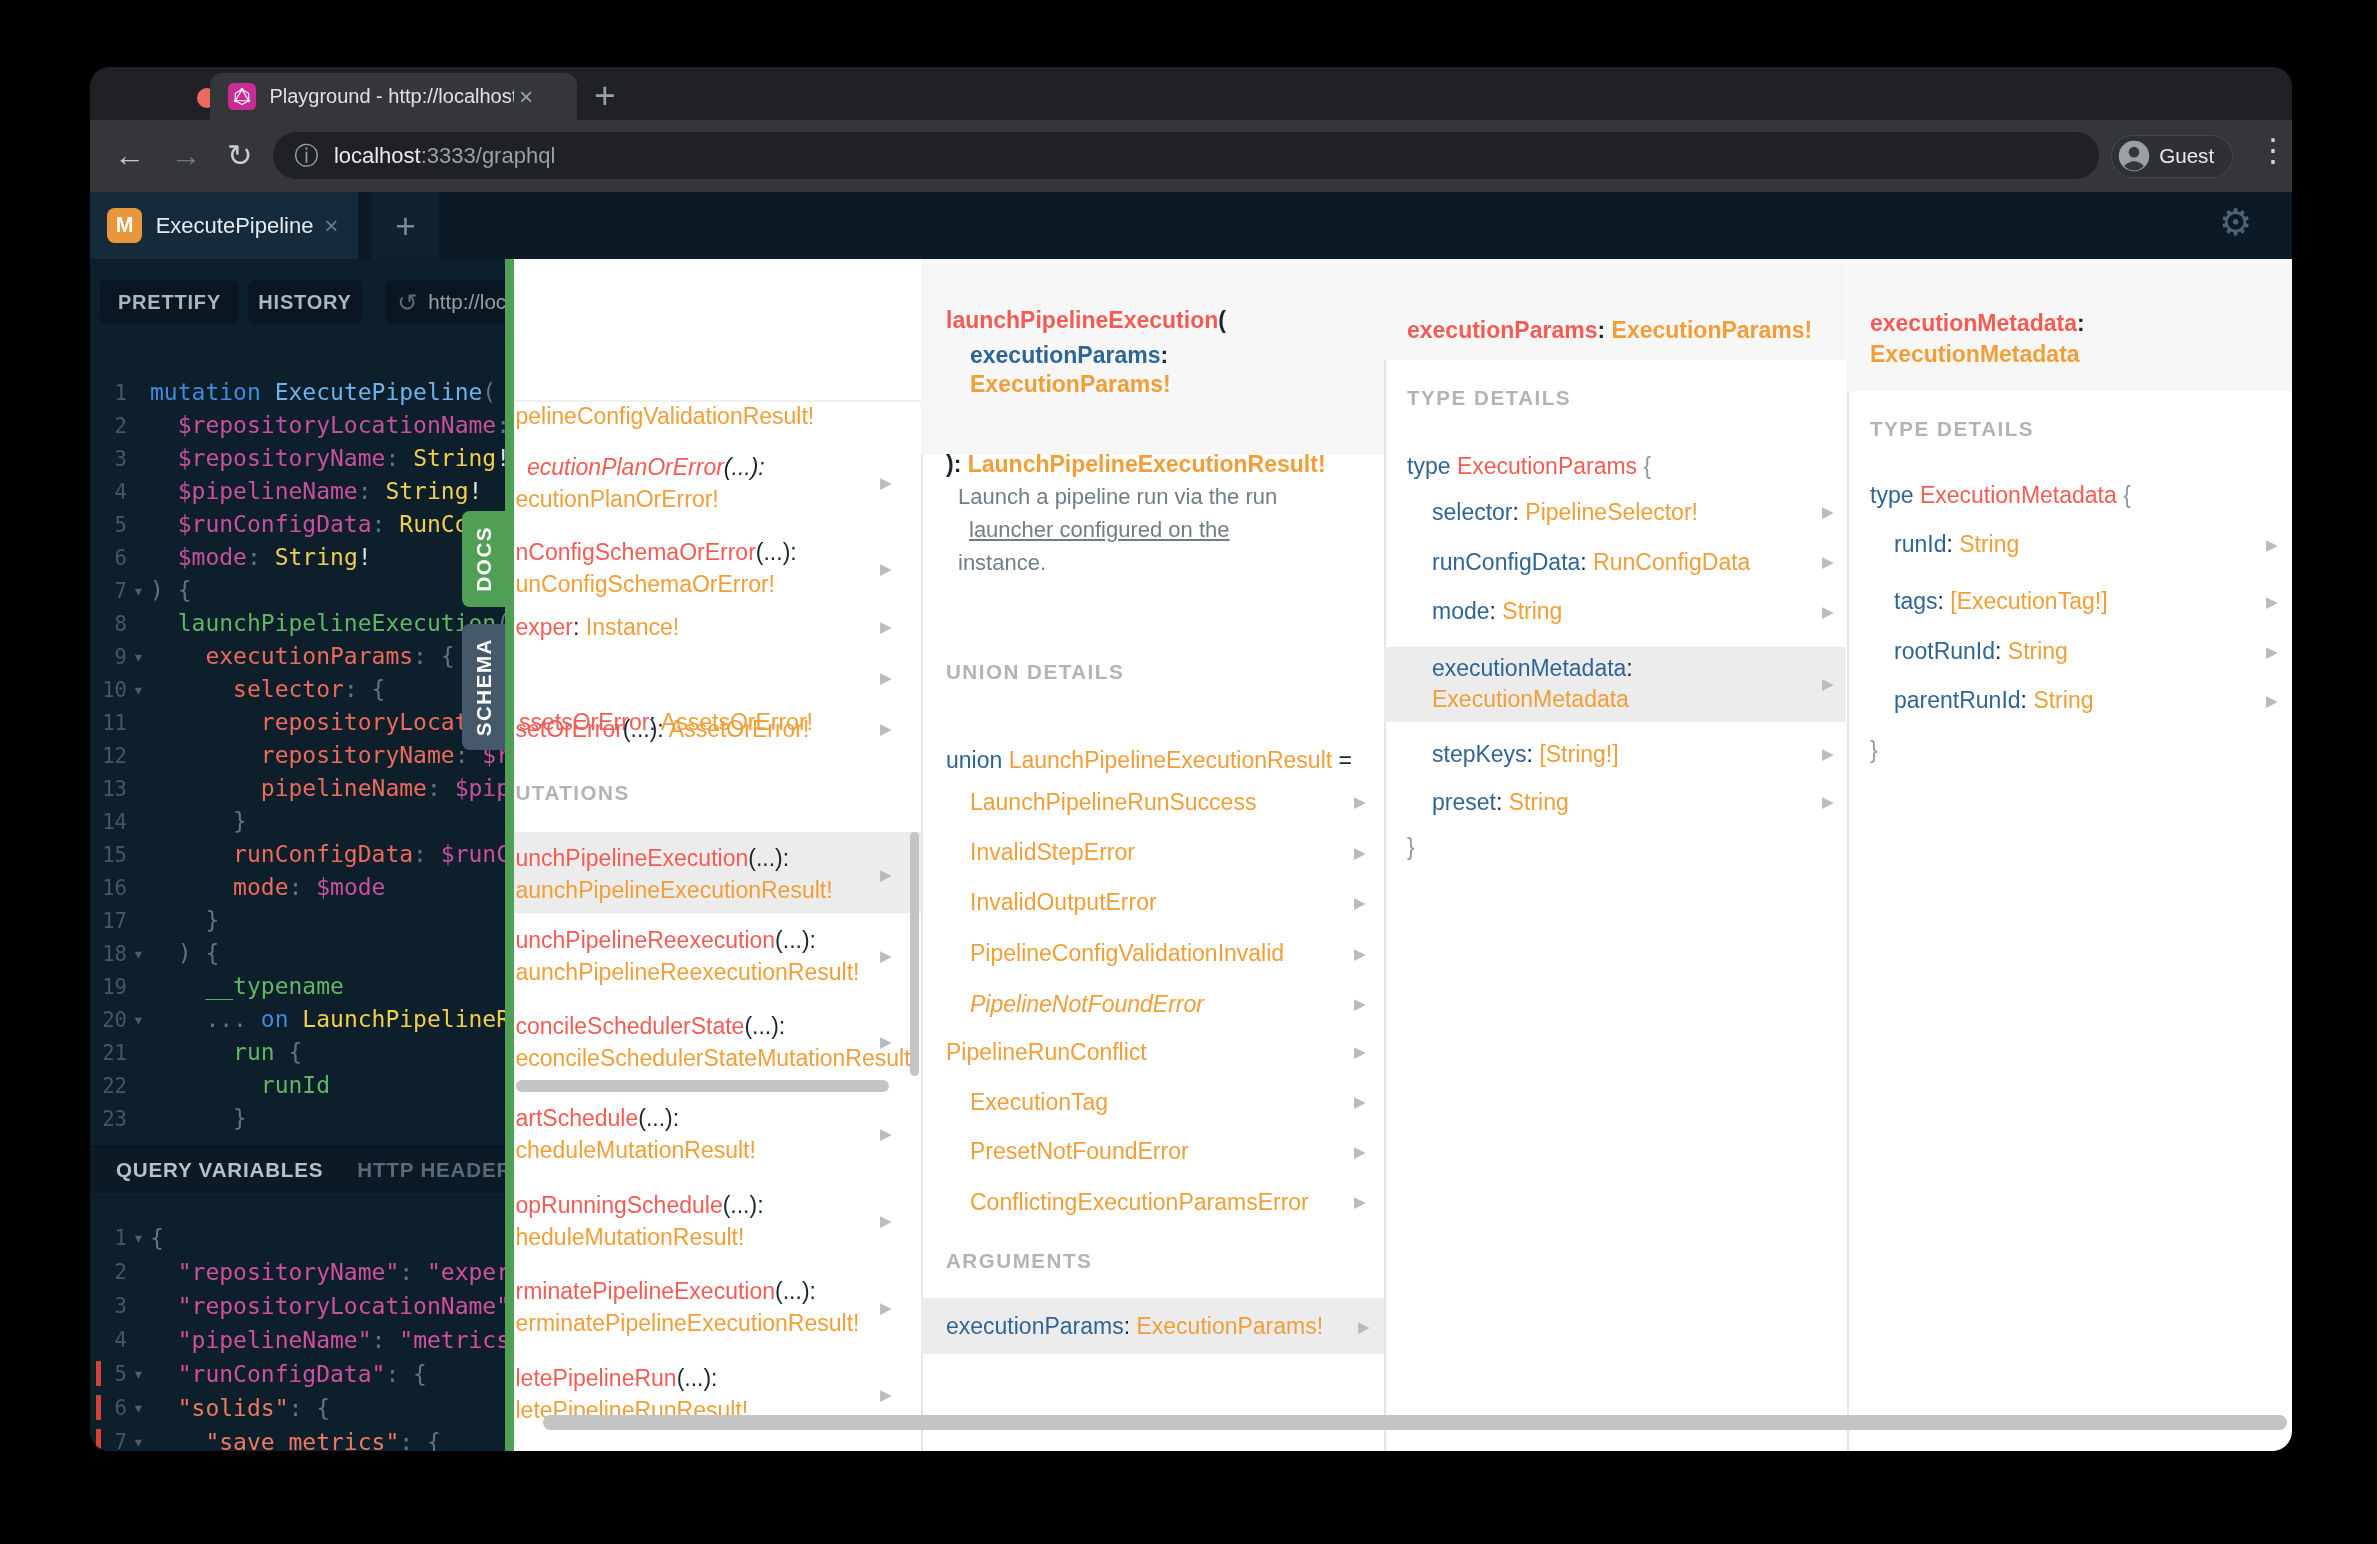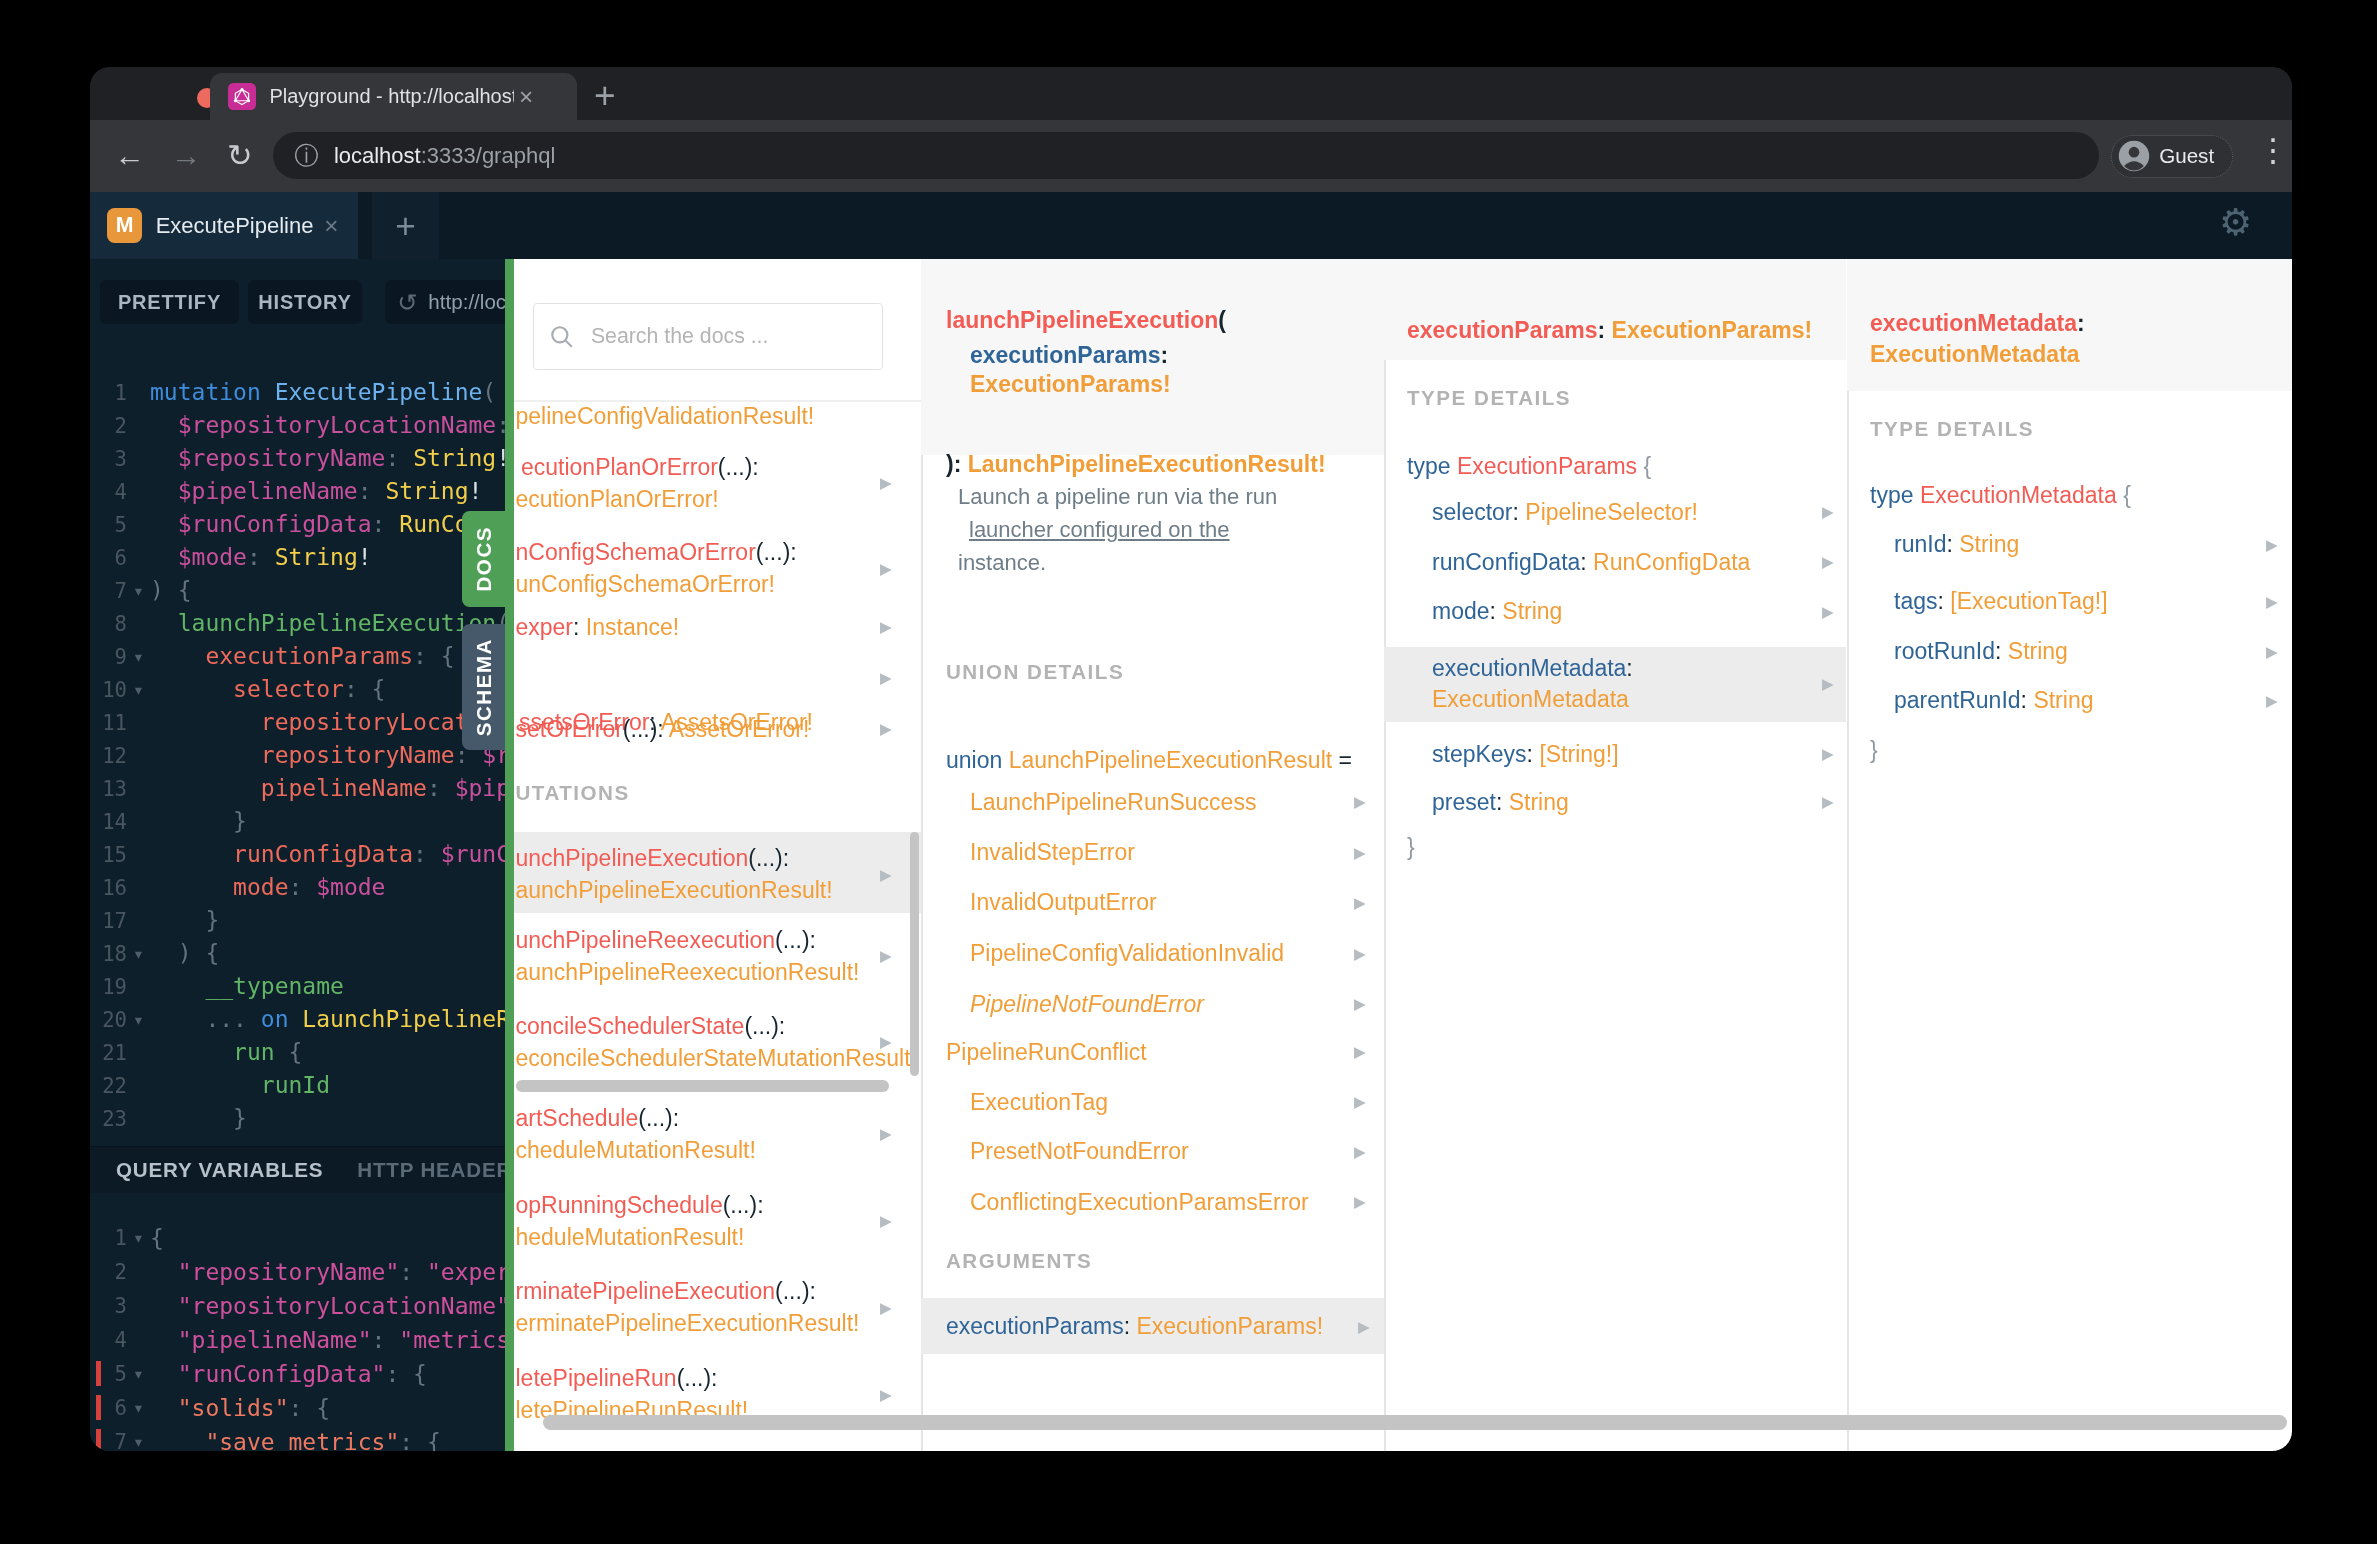--- a/index.html
+++ b/index.html
@@ -315,31 +315,24 @@
     </div>
   <div class="side-tab" id="tab-schema">
       <span class="vtext">SCHEMA</span>
     </div>
   <div id="docs-edge"></div>
 
   <div id="docs-panel">
     <div class="col-div" style="left:407px"></div>
     <div class="col-div" style="left:870px"></div>
     <div class="col-div" style="left:1333px"></div>
-    <div id="search-box">
-      <svg width="26" height="26" viewBox="0 0 24 24" style="margin-left:15.2px">
-          <circle cx="10" cy="10" r="7" fill="none" stroke="#a7adb3" stroke-width="2"></circle>
-          <line x1="15" y1="15" x2="21" y2="21" stroke="#a7adb3" stroke-width="2"></line>
-        </svg>
-      <input id="search-input" placeholder="Search the docs ..." style="">
-    </div>
     <div id="col1-rule"></div>
     <div id="docs-dynamic">
         <div class="d-item" style="left: 1.5px; top: 142px;"><span class="s-do">pelineConfigValidationResult!</span></div>
-        <div class="d-item" style="left: 7px; top: 193px;"><span class="s-dr">ecutionPlanOrError</span><span class="s-dd">(...):</span></div>
+        <div class="d-item" style="left: 13px; top: 193px; font-style: italic;"><span class="s-dr">ecutionPlanOrError</span><span class="s-dd">(...):</span></div>
         <div class="d-item" style="left: 1.5px; top: 225px;"><span class="s-do">ecutionPlanOrError!</span></div>
         <div class="d-chev" style="left: 366px; top: 213px;">▶</div>
         <div class="d-item" style="left: 1.5px; top: 278px;"><span class="s-dr">nConfigSchemaOrError</span><span class="s-dd">(...):</span></div>
         <div class="d-item" style="left: 1.5px; top: 310px;"><span class="s-do">unConfigSchemaOrError!</span></div>
         <div class="d-chev" style="left: 366px; top: 299px;">▶</div>
         <div class="d-item" style="left: 1.5px; top: 353px;"><span class="s-dr">exper</span><span class="s-dd">: </span><span class="s-do">Instance!</span></div>
         <div class="d-chev" style="left: 366px; top: 357px;">▶</div>
         <div class="d-item" style="left: 5px; top: 404px; margin-top: 44px;"><span class="s-dr">ssetsOrError</span><span class="s-dd">: </span><span class="s-do">AssetsOrError!</span></div>
         <div class="d-chev" style="left: 366px; top: 408px;">▶</div>
         <div class="d-item" style="left: 1.5px; top: 455px;"><span class="s-dr">setOrError</span><span class="s-dd">(...): </span><span class="s-do">AssetOrError!</span></div>

